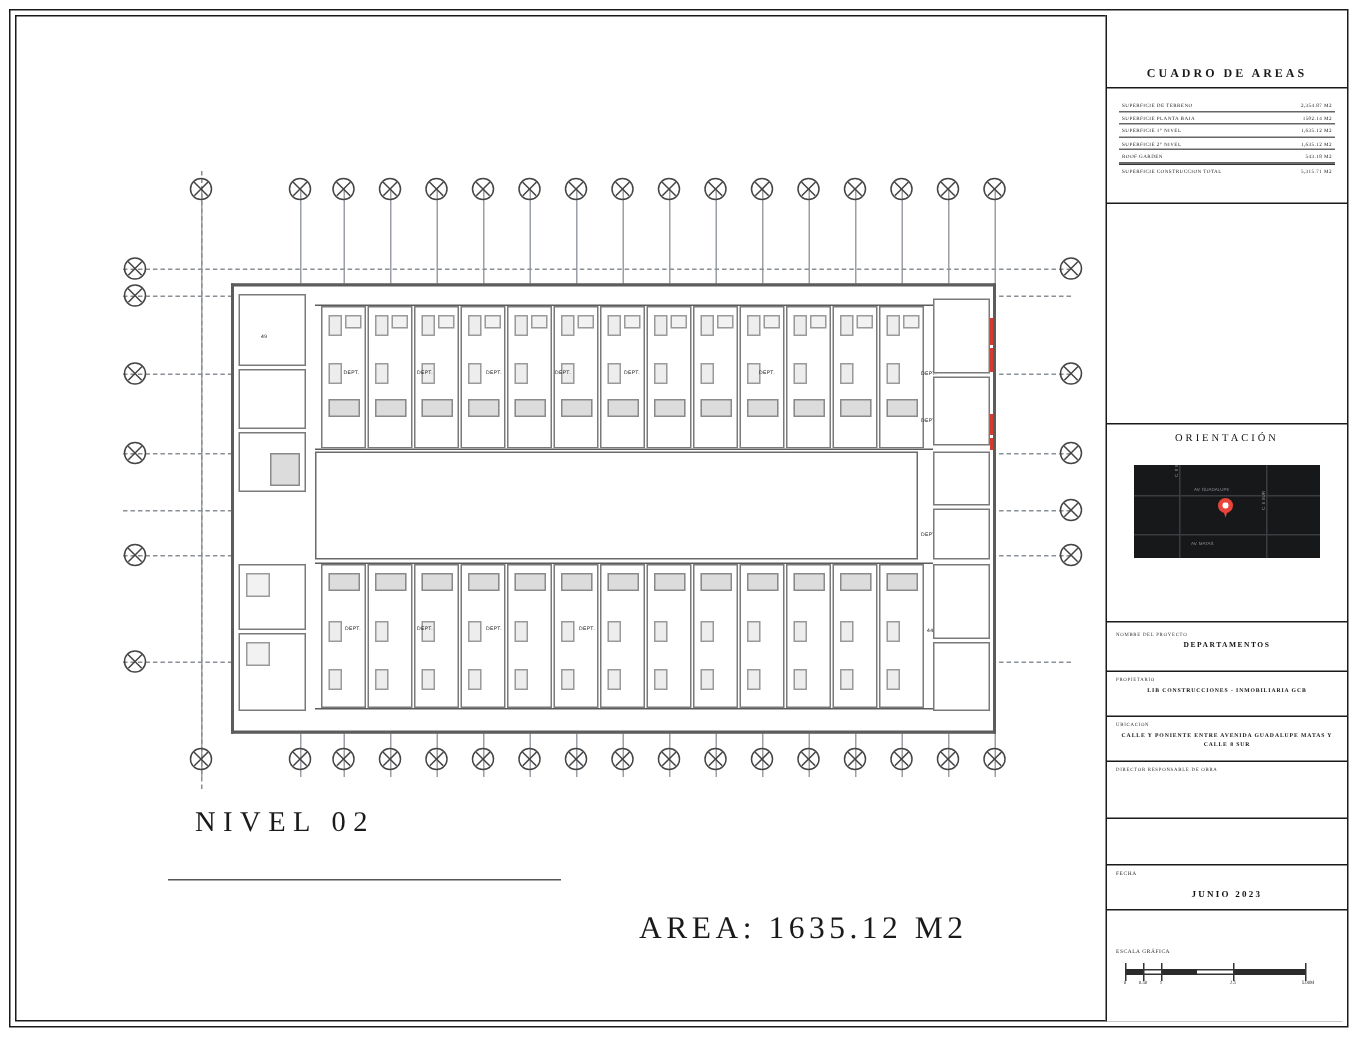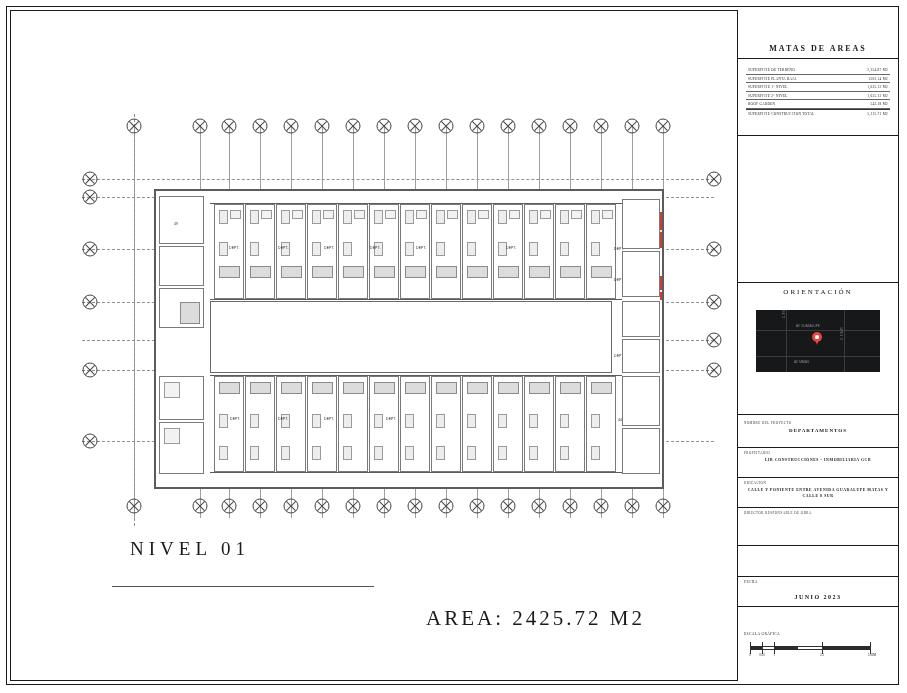--- a/index.html
+++ b/index.html
@@ -528,28 +528,28 @@
     <div class="unit" style="left:608px;top:325px;width:38px;height:34px;"></div>
     <div class="unit" style="left:608px;top:362px;width:38px;height:50px;"></div>
     <div class="unit" style="left:608px;top:414px;width:38px;height:46px;"></div>
     <div class="tag" style="left:604px;top:404px;">44</div>
 
     <div class="red" style="left:646px;top:198px;width:1.6px;height:18px;"></div>
     <div class="red" style="left:646px;top:218px;width:1.6px;height:16px;"></div>
     <div class="red" style="left:646px;top:262px;width:1.6px;height:14px;"></div>
     <div class="red" style="left:646px;top:278px;width:1.6px;height:8px;"></div>
 
-    <div class="plan-label">NIVEL  01</div>
+    <div class="plan-label">NIVEL  02</div>
     <div class="plan-rule"></div>
-    <div class="area-label">AREA:  2425.72 M2</div>
+    <div class="area-label">AREA:  1635.12 M2</div>
   </div>
 
   <div class="titleblock">
 
-    <div class="tb-title" style="position:absolute;left:0;top:34px;width:160px;">MATAS  DE  AREAS</div>
+    <div class="tb-title" style="position:absolute;left:0;top:34px;width:160px;">CUADRO  DE  AREAS</div>
     <div class="tb-sep" style="top:48px;"></div>
 
     <div class="areas">
       <div class="row">
         <span class="lbl">SUPERFICIE DE TERRENO</span>
         <span class="val">2,354.87 M2</span>
       </div>
       <div class="row">
         <span class="lbl">SUPERFICIE PLANTA BAJA</span>
         <span class="val">1502.14  M2</span>

